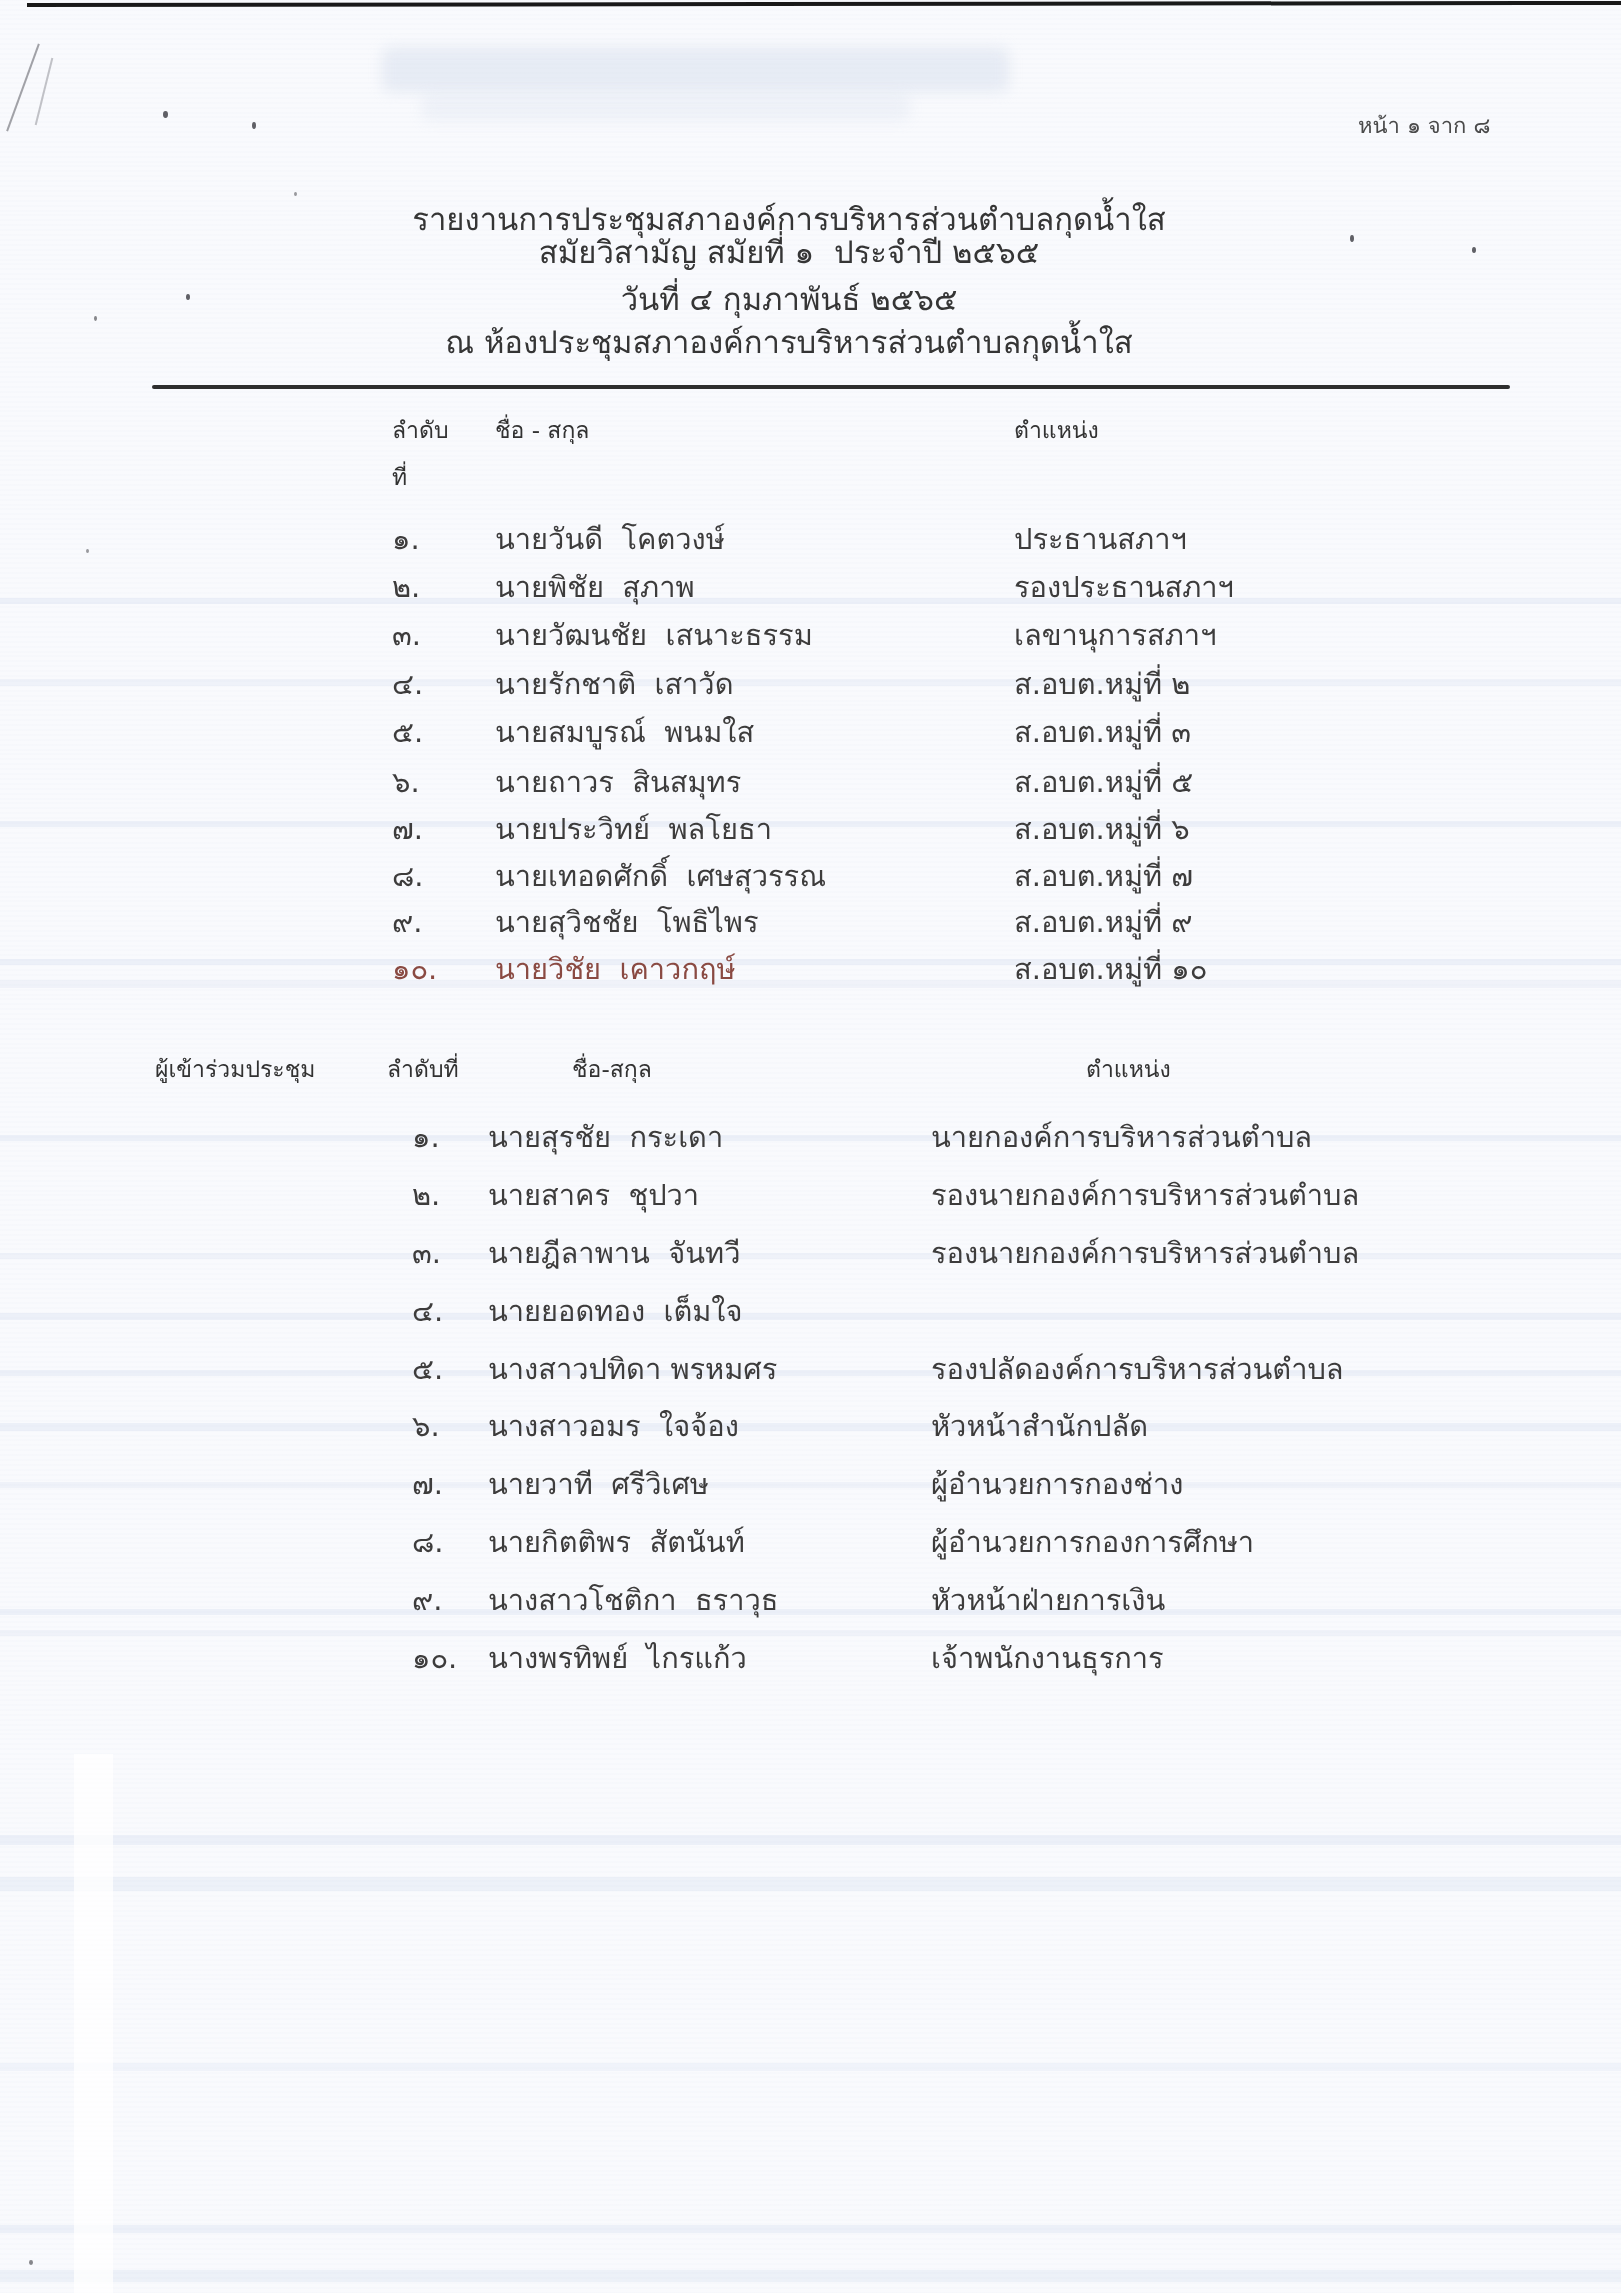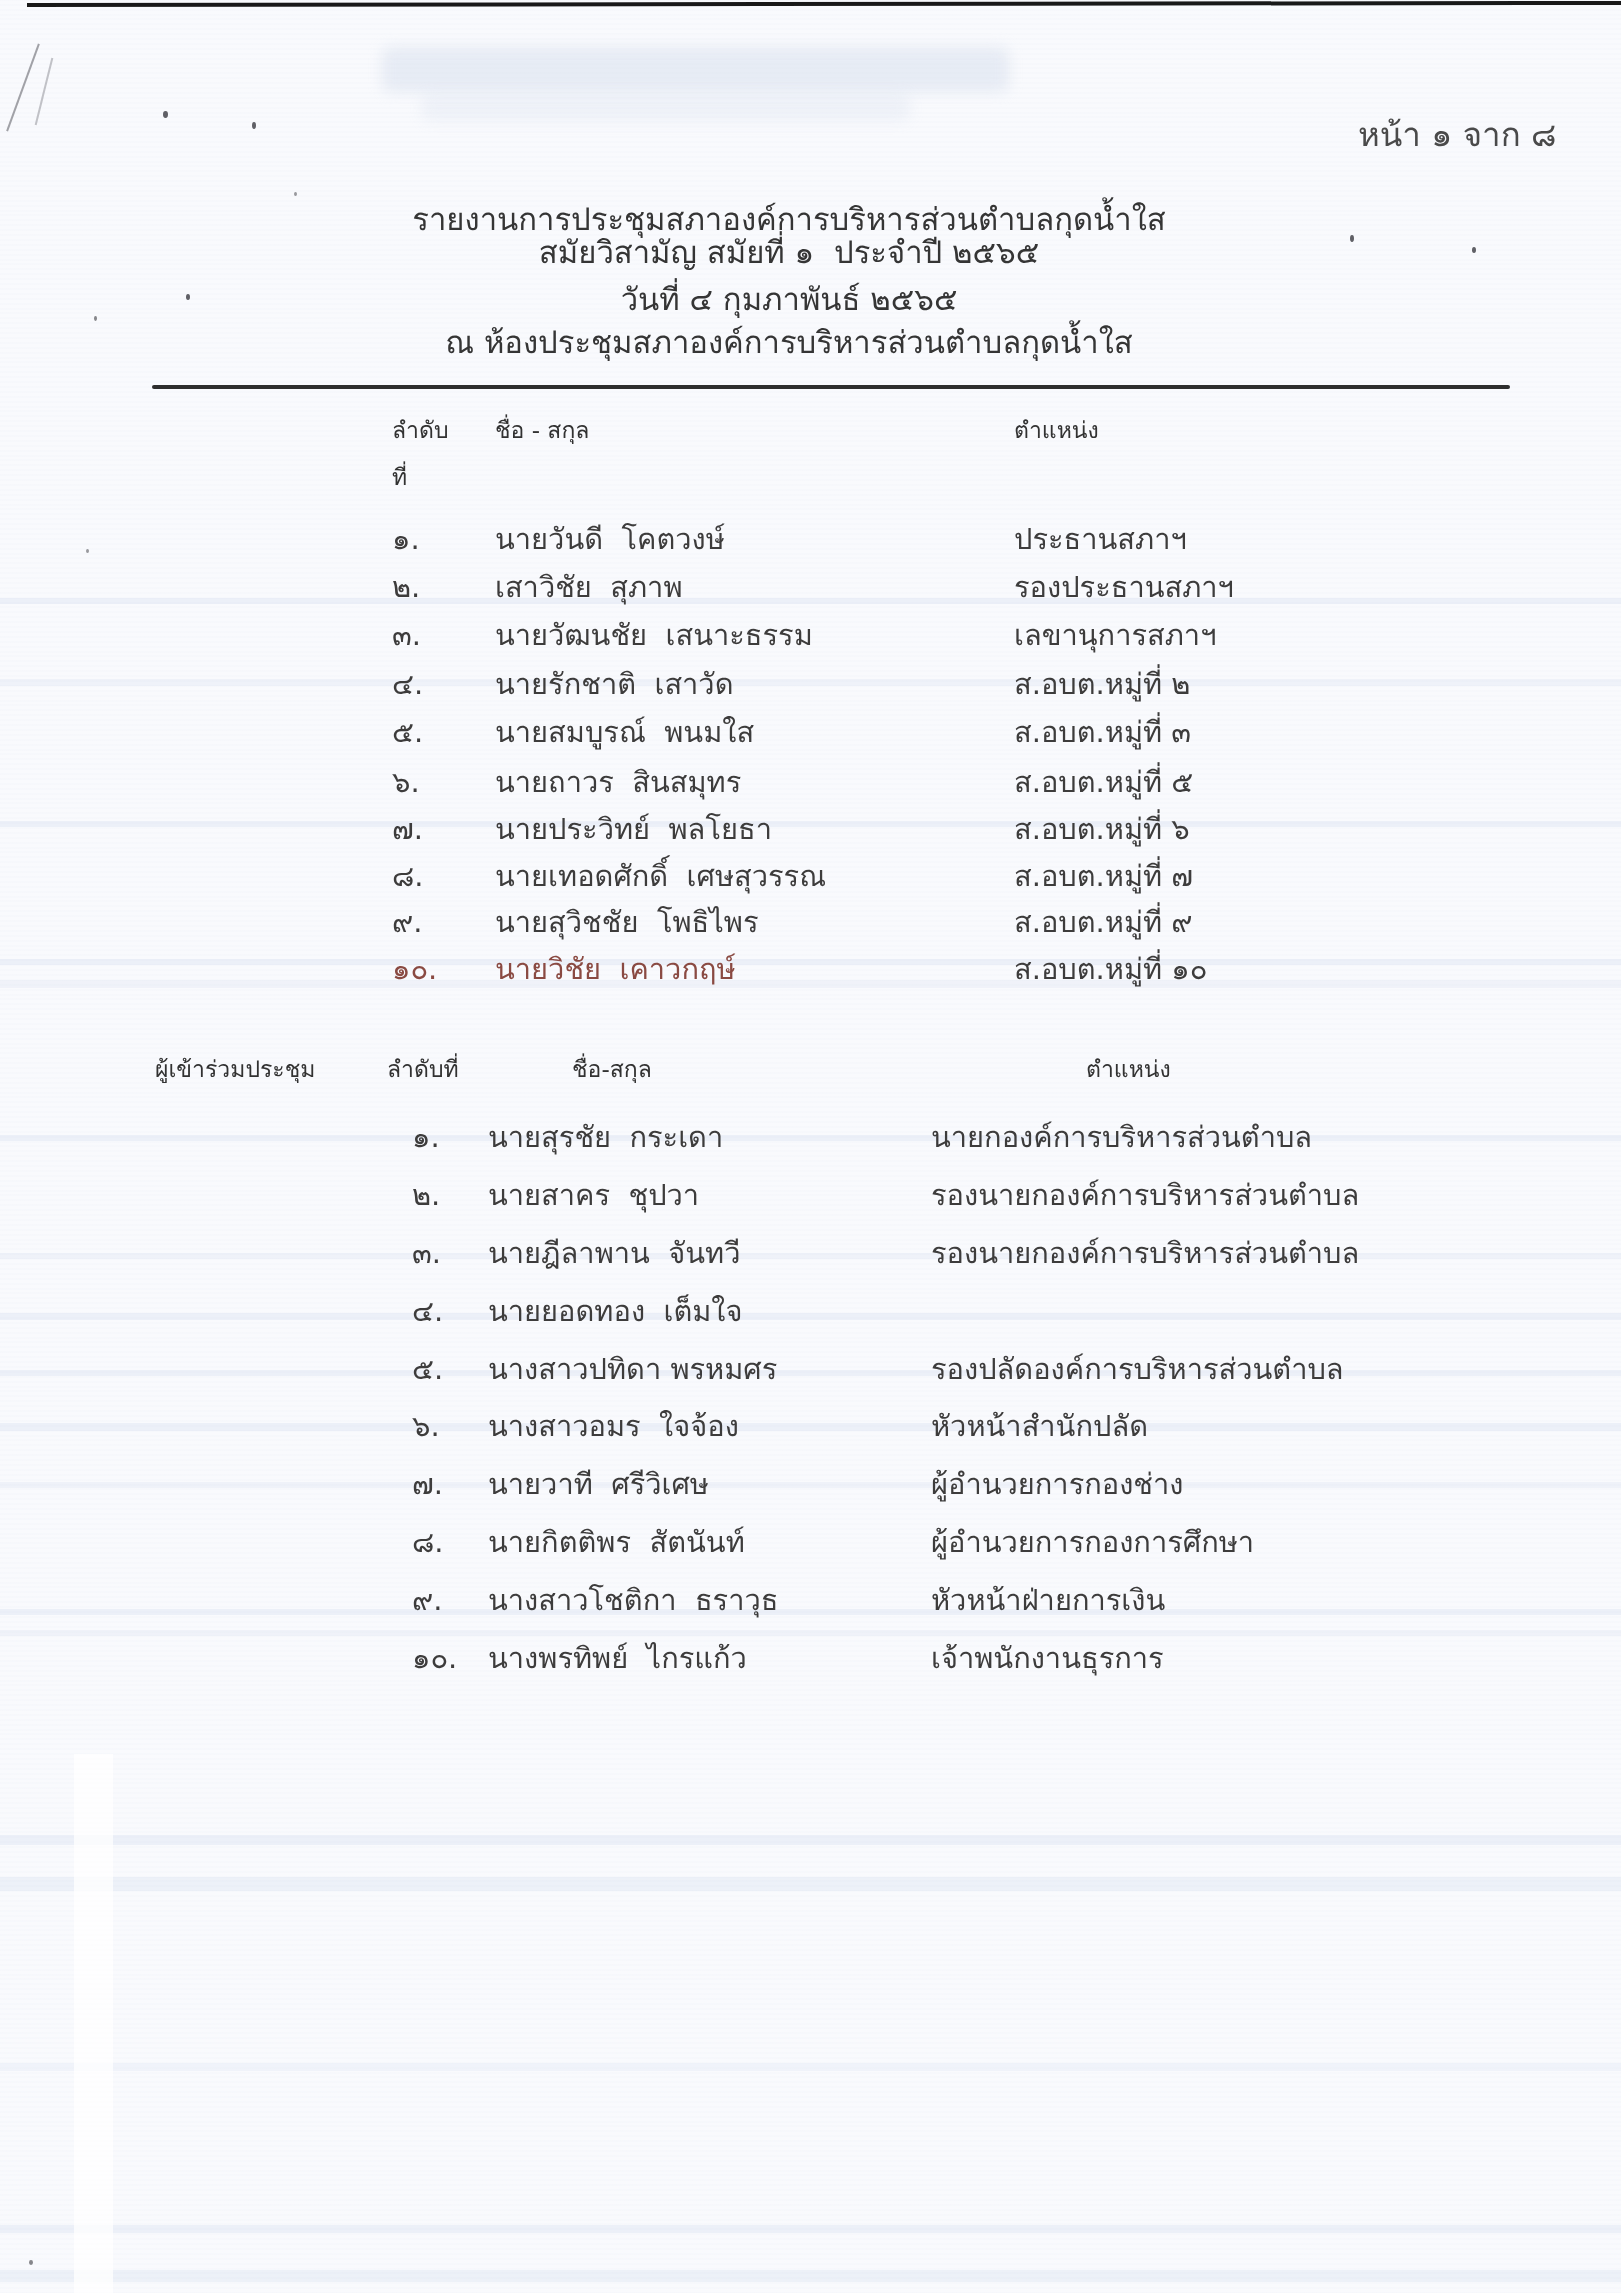--- a/index.html
+++ b/index.html
@@ -14,21 +14,21 @@
     color:#3d3c3c;
   }
   .abs { position:absolute; }
   .title-line {
     position:absolute; left:0; width:1578px;
     text-align:center;
     font-size:31px; line-height:39px;
     color:#353535;
     white-space:pre;
   }
-  .page-no { font-size:33px; color:#4a4a4a; white-space:pre; }
+  .page-no { font-size:22px; color:#4a4a4a; white-space:pre; }
   .rule { position:absolute; left:152px; width:1358px; height:3.9px; background:#2e2e2e; border-radius:2px; }
   .hdr  { position:absolute; font-size:23px; color:#323232; white-space:pre; }
   .row  { position:absolute; left:0; width:100%; height:41px; }
   .cell { position:absolute; font-size:29px; line-height:37px; color:#3d3c3c; white-space:pre; }
   .c-no1   { left:392px; }
   .c-name1 { left:495px; }
   .c-pos1  { left:1014px; }
   .c-no2   { left:412px; }
   .c-name2 { left:488px;text-align:center; }
   .c-pos2  { left:931px; }
@@ -94,21 +94,21 @@
   <div class="hdr" style="top:412px; left:495px;">ชื่อ - สกุล</div>
   <div class="hdr" style="top:412px; left:1014px;">ตำแหน่ง</div>
 
   <div class="row" style="top:521px;">
     <span class="cell c-no1">๑.</span>
     <span class="cell c-name1">นายวันดี  โคตวงษ์</span>
     <span class="cell c-pos1">ประธานสภาฯ</span>
   </div>
   <div class="row" style="top:569px;">
     <span class="cell c-no1">๒.</span>
-    <span class="cell c-name1">เสาวิชัย  สุภาพ</span>
+    <span class="cell c-name1">นายพิชัย  สุภาพ</span>
     <span class="cell c-pos1">รองประธานสภาฯ</span>
   </div>
   <div class="row" style="top:617px;">
     <span class="cell c-no1">๓.</span>
     <span class="cell c-name1">นายวัฒนชัย  เสนาะธรรม</span>
     <span class="cell c-pos1">เลขานุการสภาฯ</span>
   </div>
   <div class="row" style="top:666px;">
     <span class="cell c-no1">๔.</span>
     <span class="cell c-name1">นายรักชาติ  เสาวัด</span>

